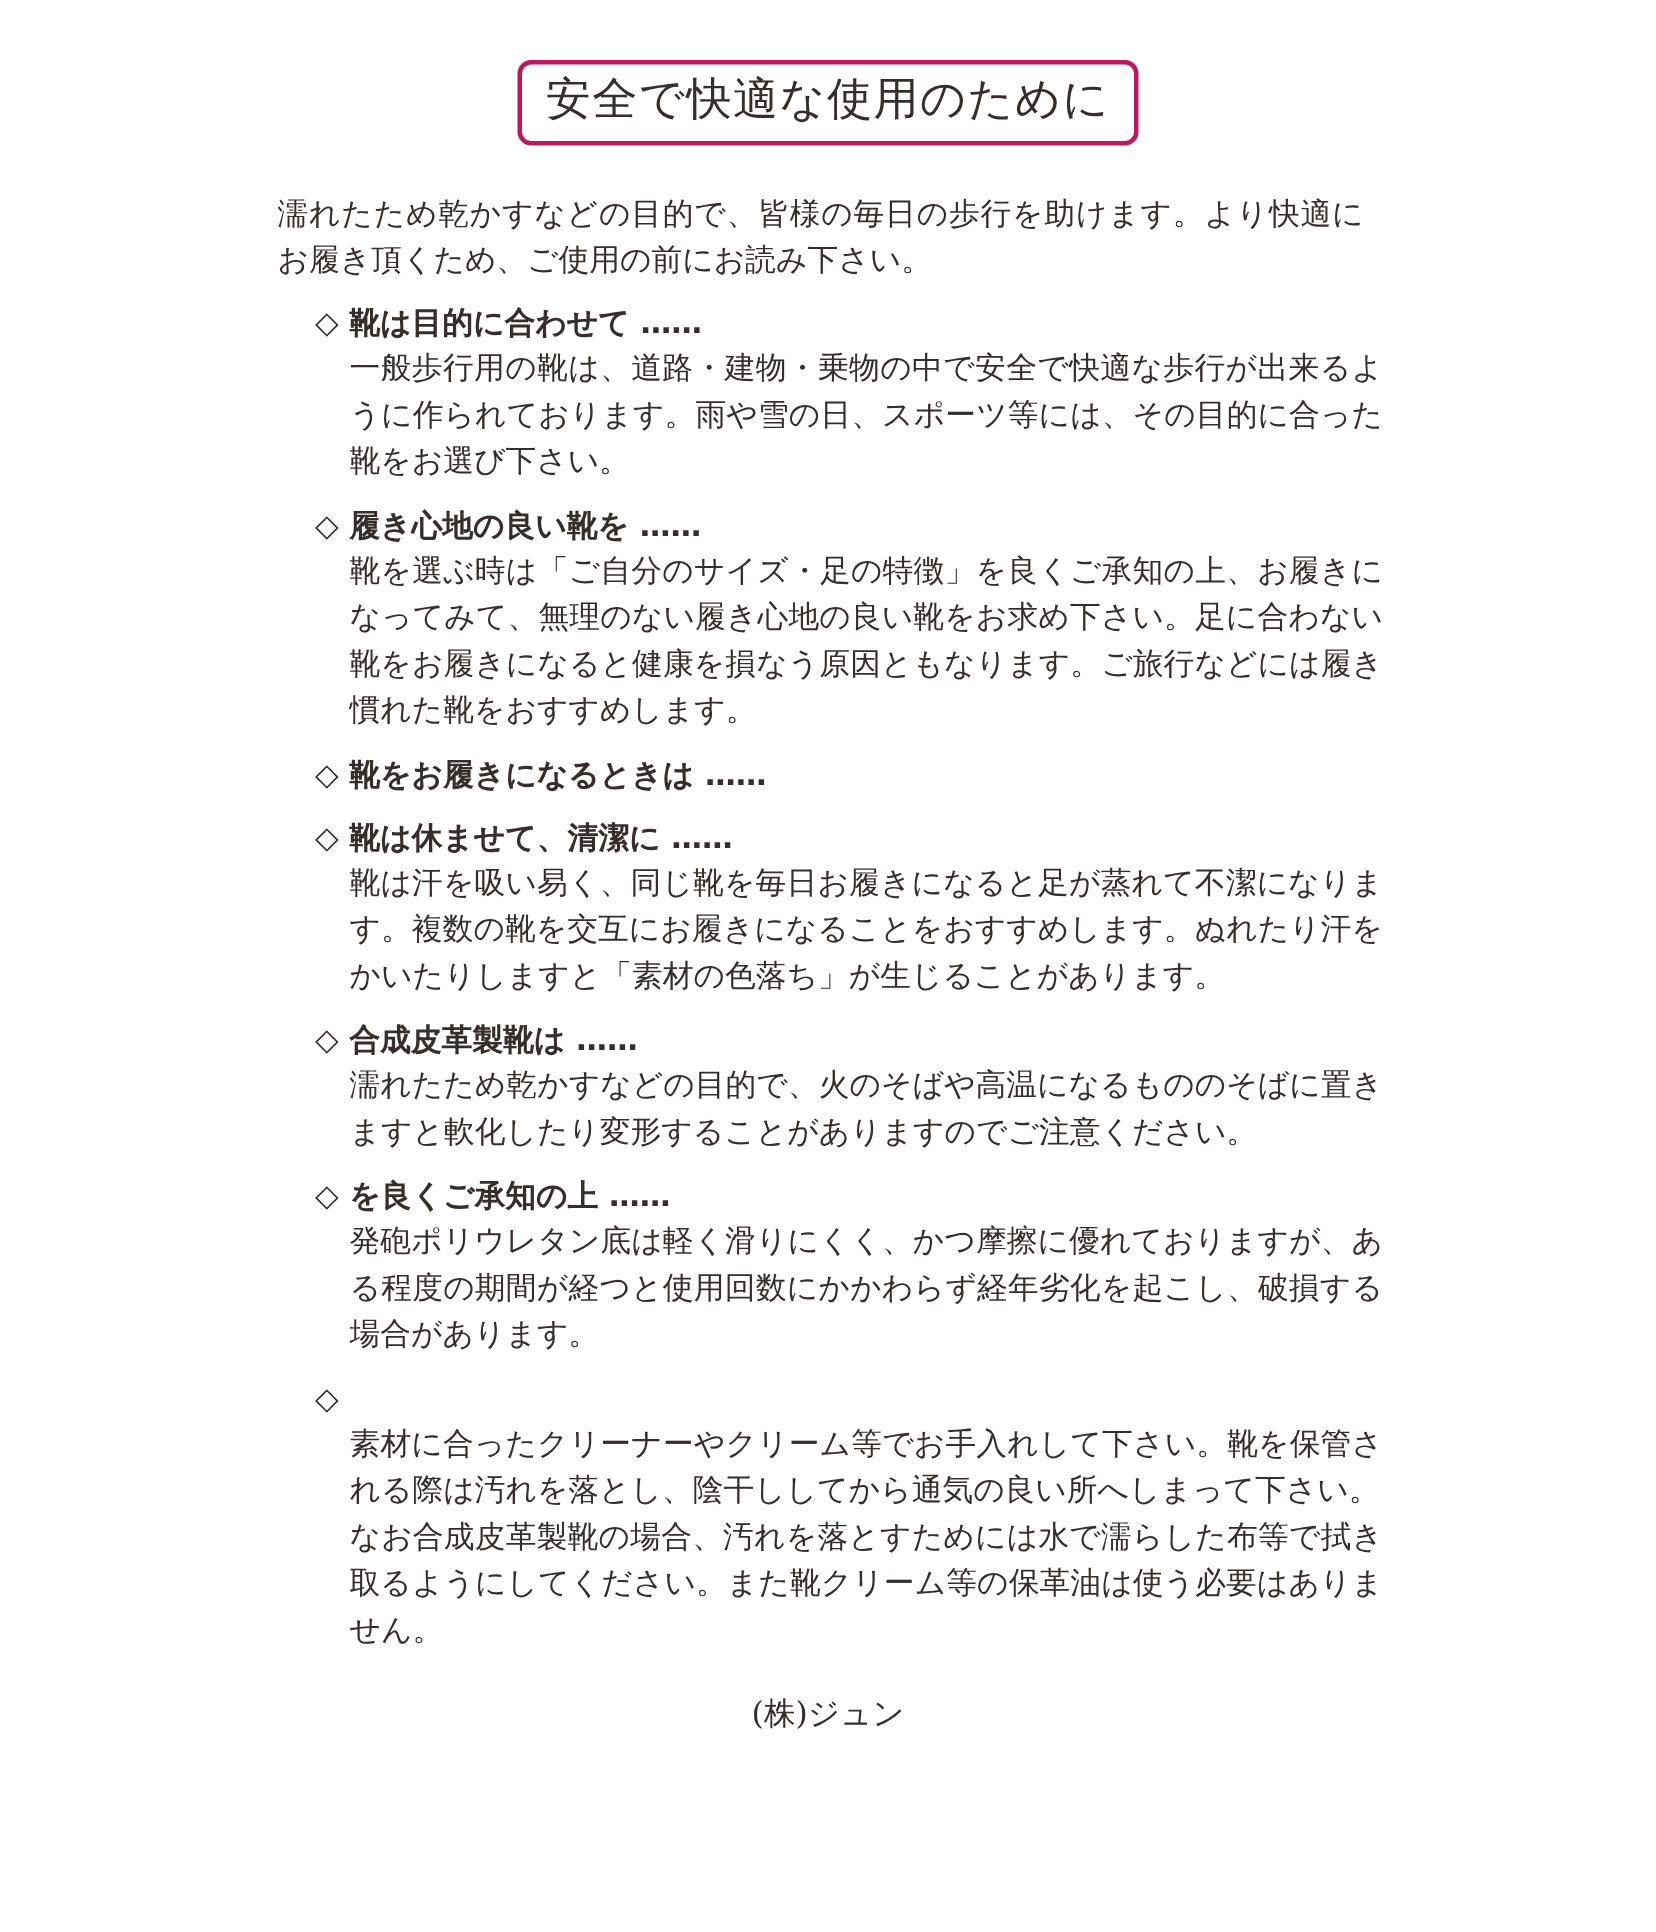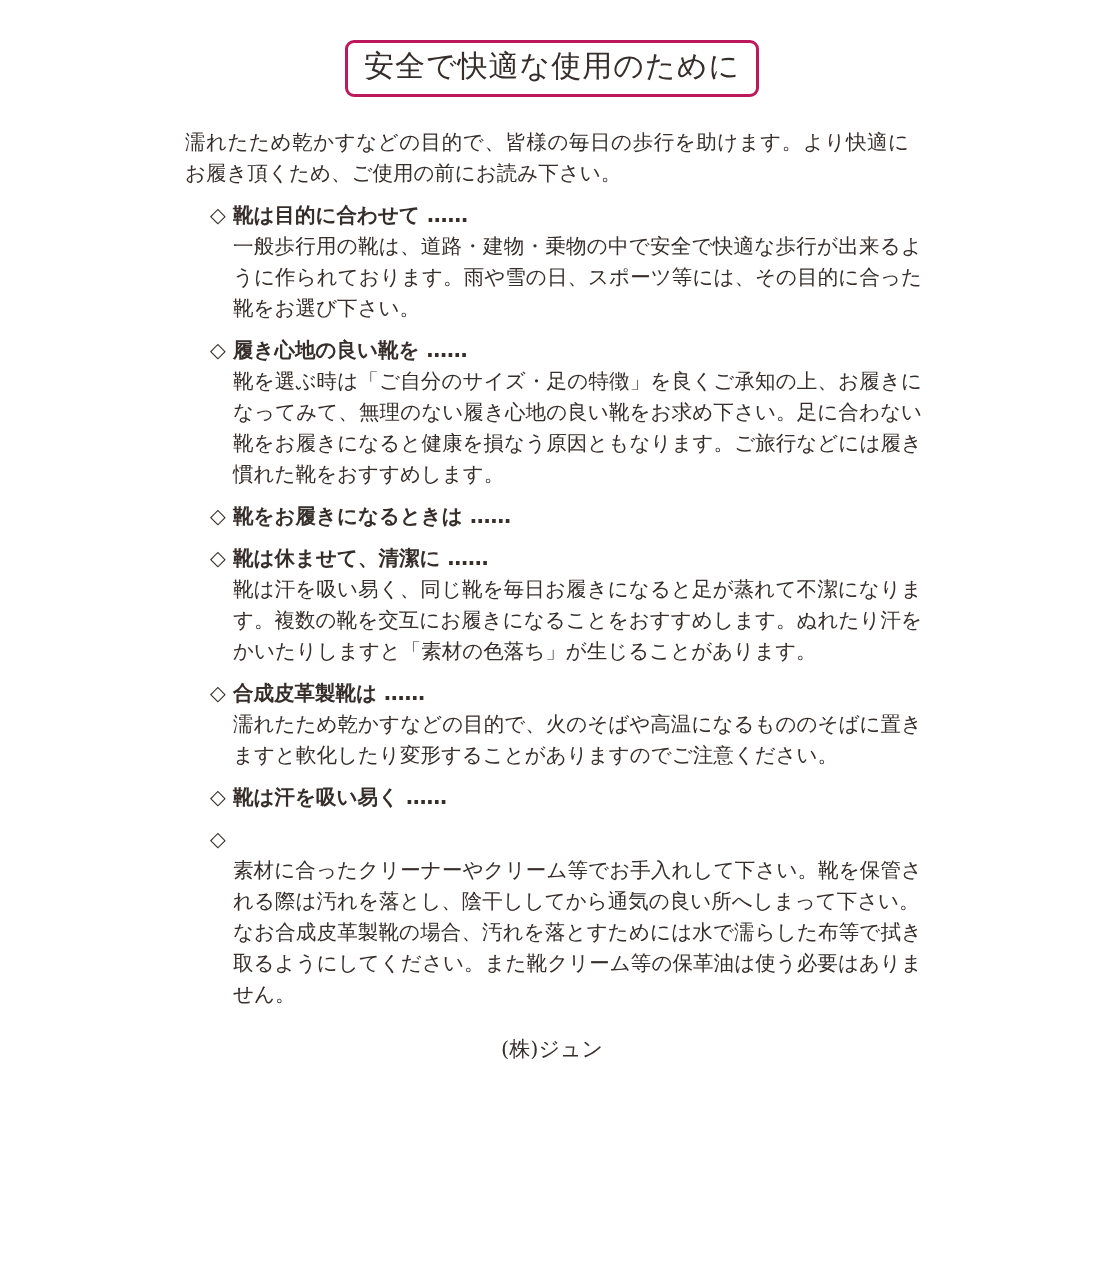--- a/index.html
+++ b/index.html
@@ -110,22 +110,23 @@
       <h2 class="sec-heading">
         <span class="marker">◇</span>
         <span>合成皮革製靴は ……</span>
       </h2>
       <p class="sec-body">濡れたため乾かすなどの目的で、火のそばや高温になるもののそばに置きますと軟化したり変形することがありますのでご注意ください。</p>
     </section>
 
     <section class="sec">
       <h2 class="sec-heading">
         <span class="marker">◇</span>
-        <span>靴は汗を吸い易く ……</span>
+        <span>を良くご承知の上 ……</span>
       </h2>
+      <p class="sec-body">発砲ポリウレタン底は軽く滑りにくく、かつ摩擦に優れておりますが、ある程度の期間が経つと使用回数にかかわらず経年劣化を起こし、破損する場合があります。</p>
     </section>
 
     <section class="sec">
       <h2 class="sec-heading">
         <span class="marker">◇</span>
       </h2>
       <p class="sec-body">素材に合ったクリーナーやクリーム等でお手入れして下さい。靴を保管される際は汚れを落とし、陰干ししてから通気の良い所へしまって下さい。</p>
       <p class="sec-body">なお合成皮革製靴の場合、汚れを落とすためには水で濡らした布等で拭き取るようにしてください。また靴クリーム等の保革油は使う必要はありません。</p>
     </section>
 

